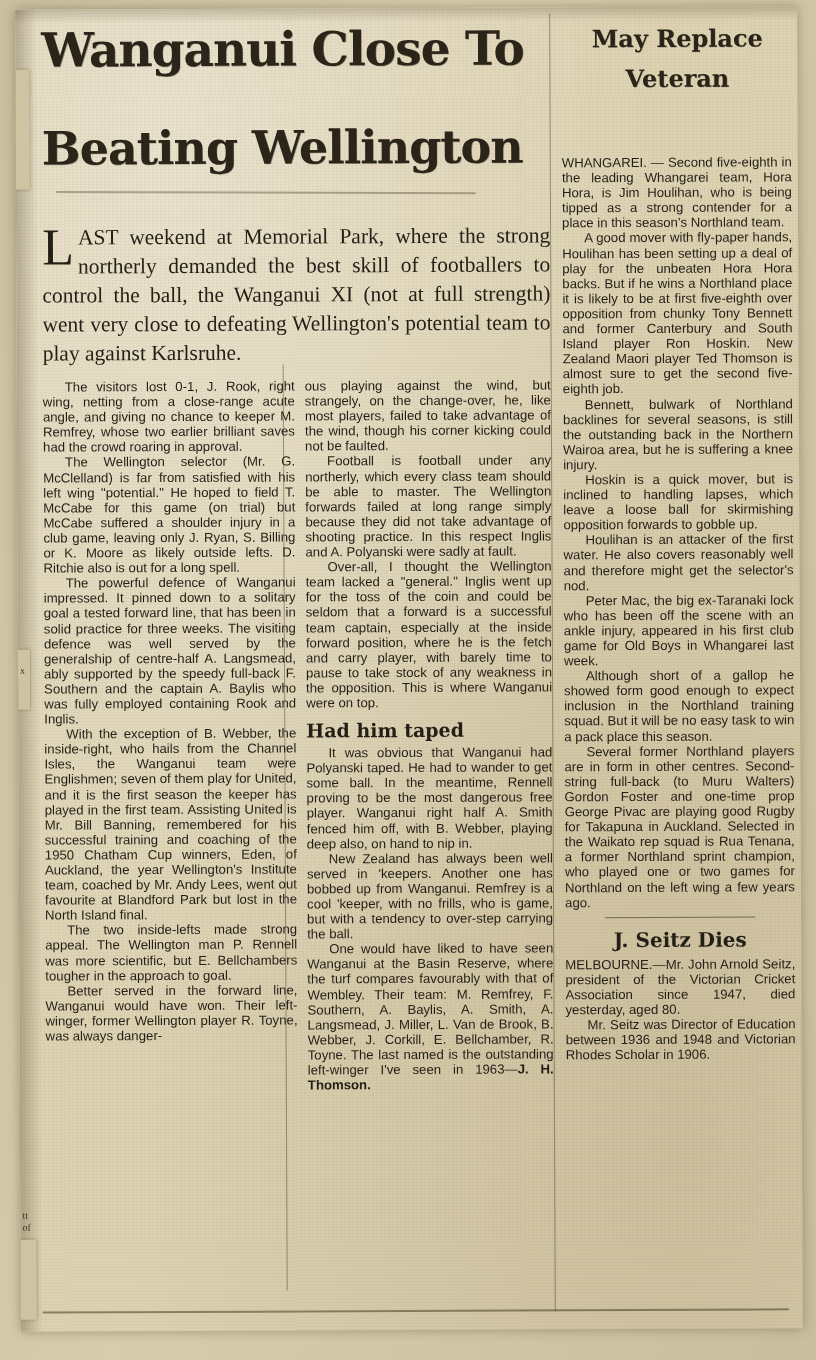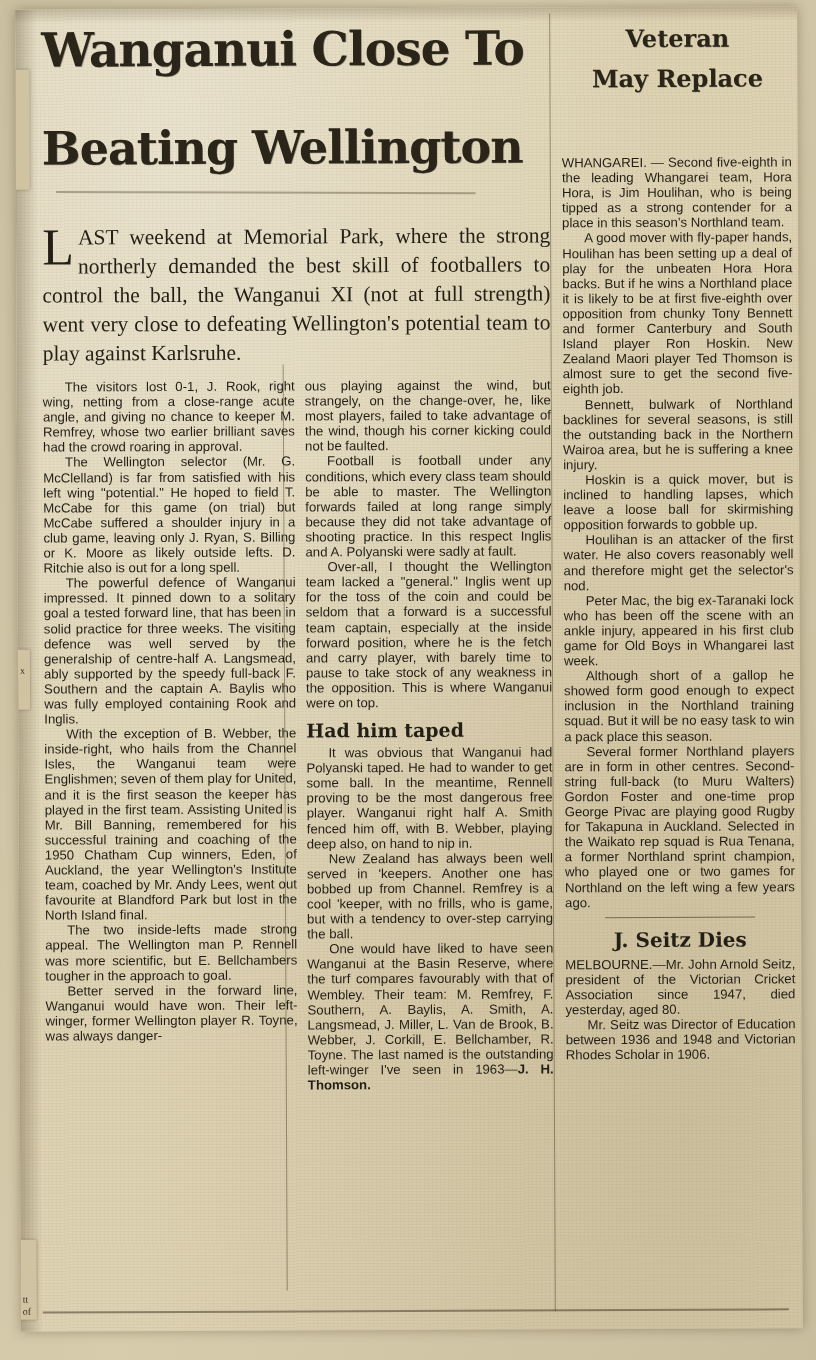--- a/index.html
+++ b/index.html
@@ -139,57 +139,57 @@
   <div class="sheet">
 
     <div class="grain"></div>
     <div class="edge-left"></div>
     <div class="edge-top"></div>
 
     <div class="scrap s1"></div>
     <div class="scrap s2"></div>
     <div class="scrap s3"></div>
     <div class="scrap-txt" style="top:655px;">x</div>
-    <div class="scrap-txt" style="top:1284px;white-space:pre;">tt
+    <div class="scrap-txt" style="top:1200px;white-space:pre;">tt
 of</div>
 
     <div class="col-rule" style="left:266px;top:356px;bottom:40px;"></div>
     <div class="col-rule" style="left:534px;top:6px;bottom:18px;"></div>
 
     <div class="masthead">
       <div class="mast-line l1">Wanganui Close To</div>
       <div class="mast-line l2">Beating Wellington</div>
     </div>
     <div class="mast-underline"></div>
 
     <div class="rhead">
+      <div>May Replace</div>
       <div>Veteran</div>
-      <div>May Replace</div>
     </div>
 
     <div class="lede">
       <span class="drop">L</span><span>AST weekend at Memorial Park, where the strong northerly demanded the best skill of footballers to control the ball, the Wanganui XI (not at full strength) went very close to defeating Wellington's potential team to play against Karlsruhe.</span>
     </div>
 
     <div class="col colA">
       <p>The visitors lost 0-1, J. Rook, right wing, netting from a close-range acute angle, and giving no chance to keeper M. Remfrey, whose two earlier brilliant saves had the crowd roaring in approval.</p>
       <p>The Wellington selector (Mr. G. McClelland) is far from satisfied with his left wing "potential." He hoped to field T. McCabe for this game (on trial) but McCabe suffered a shoulder injury in a club game, leaving only J. Ryan, S. Billing or K. Moore as likely outside lefts. D. Ritchie also is out for a long spell.</p>
       <p>The powerful defence of Wanganui impressed. It pinned down to a solitary goal a tested forward line, that has been in solid practice for three weeks. The visiting defence was well served by the generalship of centre-half A. Langsmead, ably supported by the speedy full-back F. Southern and the captain A. Baylis who was fully employed containing Rook and Inglis.</p>
       <p>With the exception of B. Webber, the inside-right, who hails from the Channel Isles, the Wanganui team were Englishmen; seven of them play for United, and it is the first season the keeper has played in the first team. Assisting United is Mr. Bill Banning, remembered for his successful training and coaching of the 1950 Chatham Cup winners, Eden, of Auckland, the year Wellington's Institute team, coached by Mr. Andy Lees, went out favourite at Blandford Park but lost in the North Island final.</p>
       <p>The two inside-lefts made strong appeal. The Wellington man P. Rennell was more scientific, but E. Bellchambers tougher in the approach to goal.</p>
       <p>Better served in the forward line, Wanganui would have won. Their left-winger, former Wellington player R. Toyne, was always danger-</p>
     </div>
 
     <div class="col colB">
       <p class="noind">ous playing against the wind, but strangely, on the change-over, he, like most players, failed to take advantage of the wind, though his corner kicking could not be faulted.</p>
-      <p>Football is football under any conditions, which every class team should be able to master. The Wellington forwards failed at long range simply because they did not take advantage of shooting practice. In this respect Inglis and A. Polyanski were sadly at fault.</p>
+      <p>Football is football under any northerly, which every class team should be able to master. The Wellington forwards failed at long range simply because they did not take advantage of shooting practice. In this respect Inglis and A. Polyanski were sadly at fault.</p>
       <p>Over-all, I thought the Wellington team lacked a "general." Inglis went up for the toss of the coin and could be seldom that a forward is a successful team captain, especially at the inside forward position, where he is the fetch and carry player, with barely time to pause to take stock of any weakness in the opposition. This is where Wanganui were on top.</p>
       <div class="subhead">Had him taped</div>
       <p>It was obvious that Wanganui had Polyanski taped. He had to wander to get some ball. In the meantime, Rennell proving to be the most dangerous free player. Wanganui right half A. Smith fenced him off, with B. Webber, playing deep also, on hand to nip in.</p>
-      <p>New Zealand has always been well served in 'keepers. Another one has bobbed up from Channel. Remfrey is a cool 'keeper, with no frills, who is game, but with a tendency to over-step carrying the ball.</p>
+      <p>New Zealand has always been well served in 'keepers. Another one has bobbed up from Wanganui. Remfrey is a cool 'keeper, with no frills, who is game, but with a tendency to over-step carrying the ball.</p>
       <p><span>One would have liked to have seen Wanganui at the Basin Reserve, where the turf compares favourably with that of Wembley. Their team: M. Remfrey, F. Southern, A. Baylis, A. Smith, A. Langsmead, J. Miller, L. Van de Brook, B. Webber, J. Corkill, E. Bellchamber, R. Toyne. The last named is the outstanding left-winger I've seen in 1963—</span><span class="byline">J. H. Thomson.</span></p>
     </div>
 
     <div class="col colC">
       <p class="noind">WHANGAREI. — Second five-eighth in the leading Whangarei team, Hora Hora, is Jim Houlihan, who is being tipped as a strong contender for a place in this season's Northland team.</p>
       <p>A good mover with fly-paper hands, Houlihan has been setting up a deal of play for the unbeaten Hora Hora backs. But if he wins a Northland place it is likely to be at first five-eighth over opposition from chunky Tony Bennett and former Canterbury and South Island player Ron Hoskin. New Zealand Maori player Ted Thomson is almost sure to get the second five-eighth job.</p>
       <p>Bennett, bulwark of Northland backlines for several seasons, is still the outstanding back in the Northern Wairoa area, but he is suffering a knee injury.</p>
       <p>Hoskin is a quick mover, but is inclined to handling lapses, which leave a loose ball for skirmishing opposition forwards to gobble up.</p>
       <p>Houlihan is an attacker of the first water. He also covers reasonably well and therefore might get the selector's nod.</p>
       <p>Peter Mac, the big ex-Taranaki lock who has been off the scene with an ankle injury, appeared in his first club game for Old Boys in Whangarei last week.</p>

